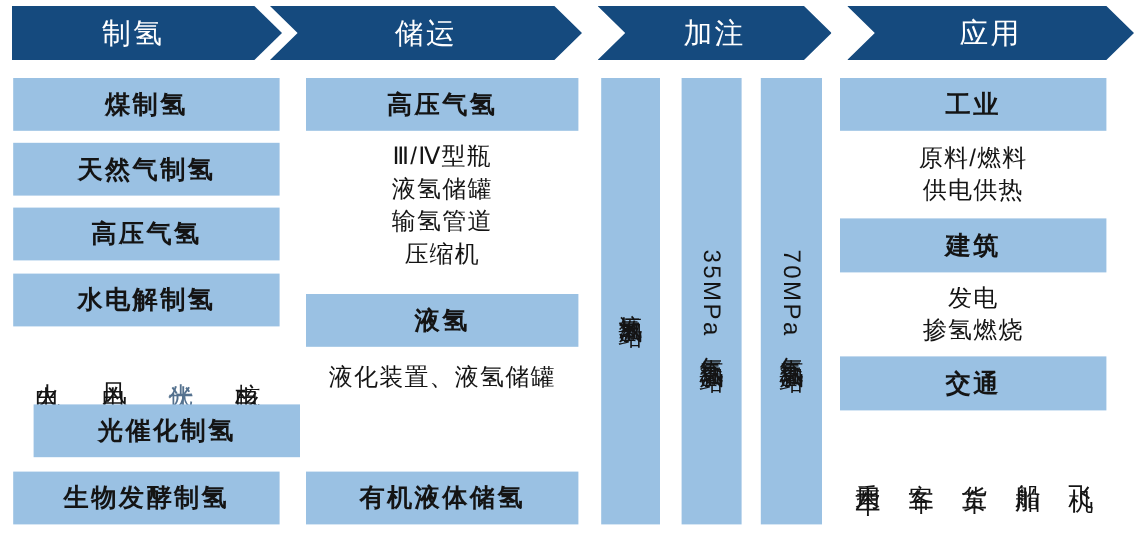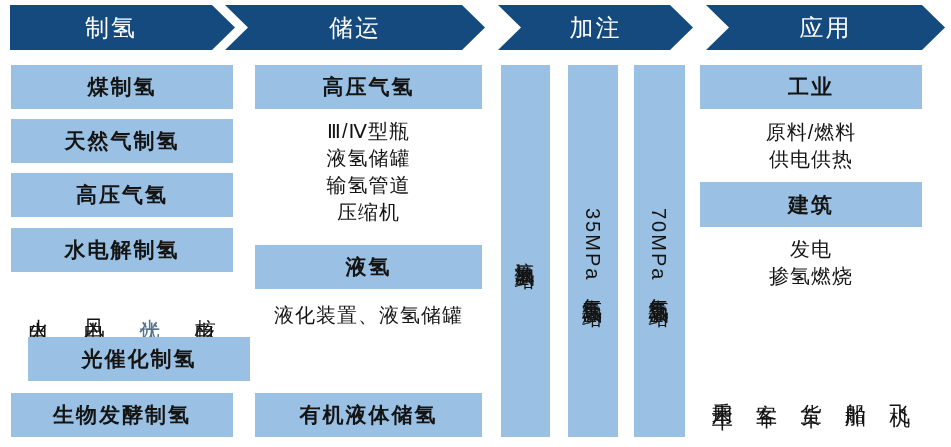--- a/index.html
+++ b/index.html
@@ -133,20 +133,23 @@
     <span>原料/燃料</span>
     <span>供电供热</span>
   </div>
   <div class="box" style="left:700px;top:182px;width:222px;height:45px">
     <span>建筑</span>
   </div>
   <div class="note" style="left:700px;top:236px;width:222px;height:54px">
     <span>发电</span>
     <span>掺氢燃烧</span>
   </div>
+  <div class="box" style="left:700px;top:297px;width:222px;height:45px">
+    <span>交通</span>
+  </div>
   <div class="vrow" style="left:700px;top:348px;width:222px;height:84px">
     <span class="vtext">乘用车</span>
     <span class="vtext">客车</span>
     <span class="vtext">货车</span>
     <span class="vtext">船舶</span>
     <span class="vtext">飞机</span>
   </div>
 
 </div>
 

